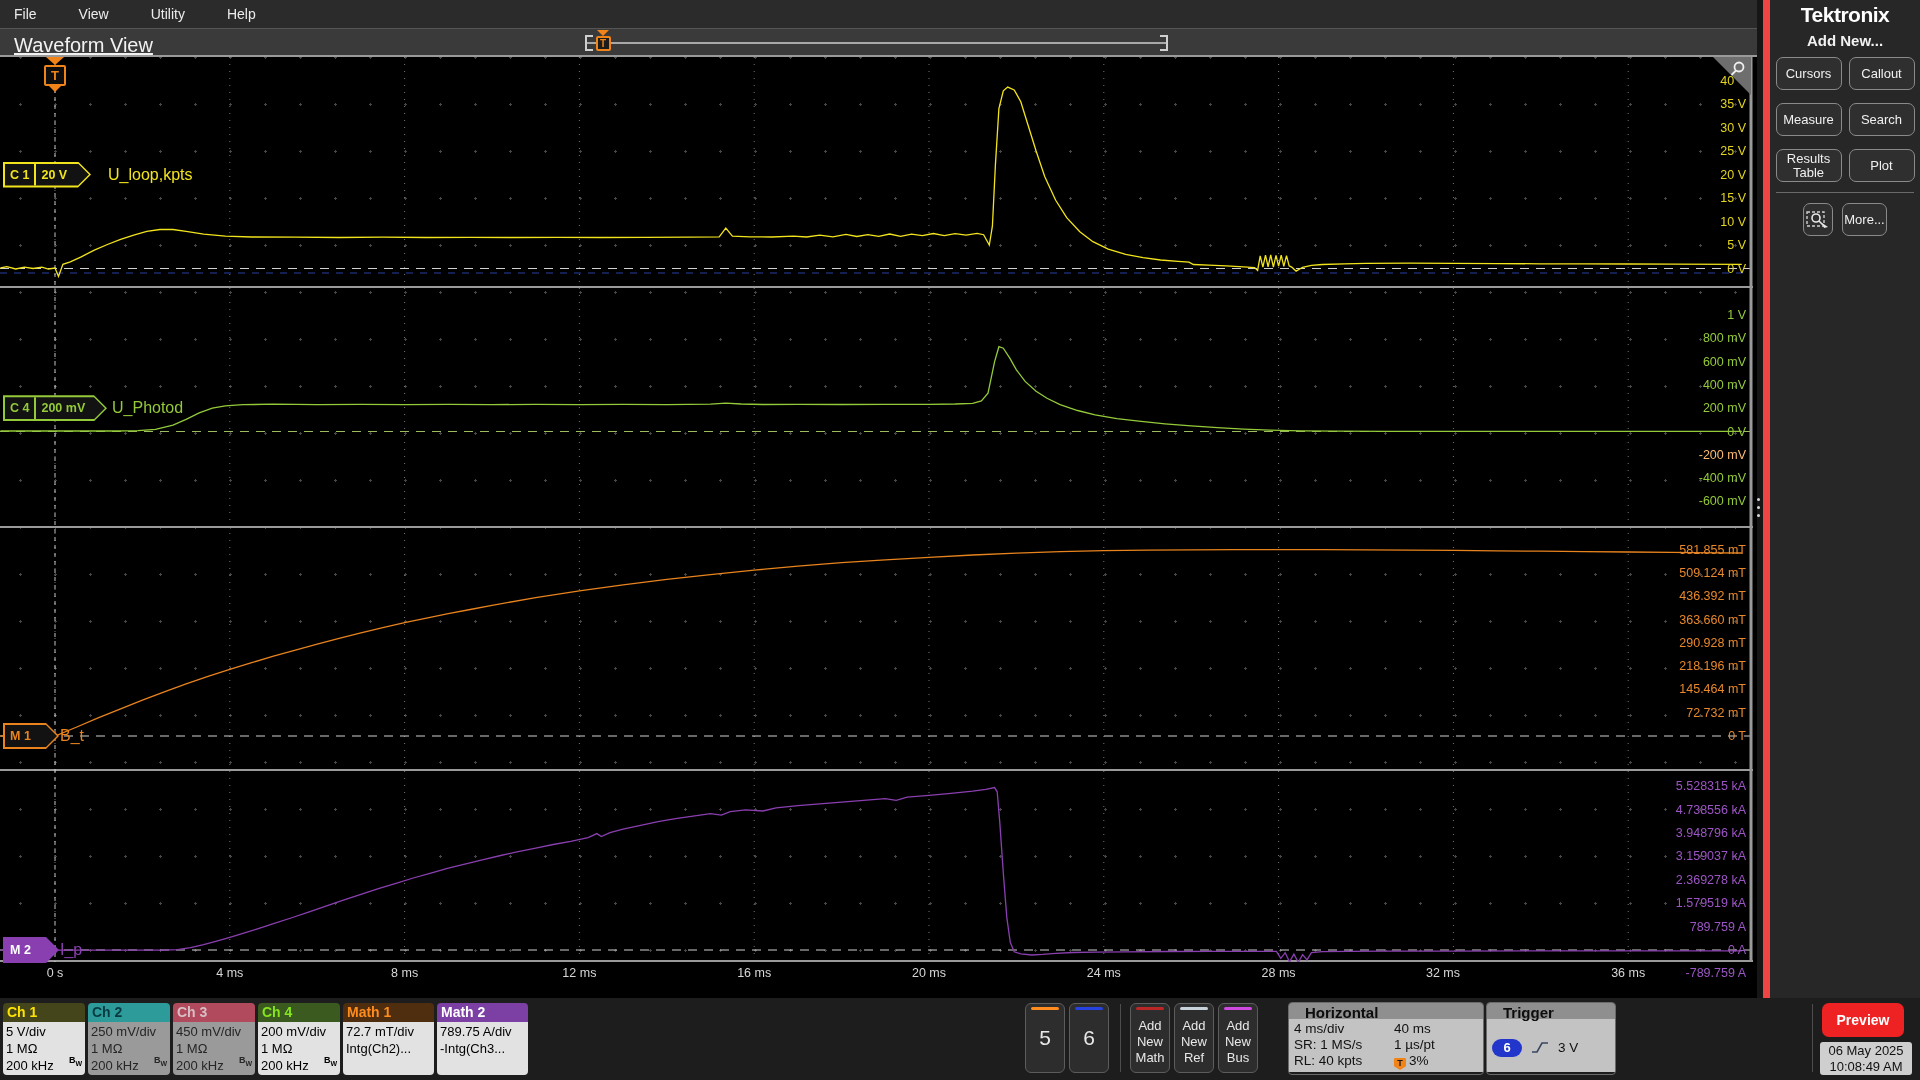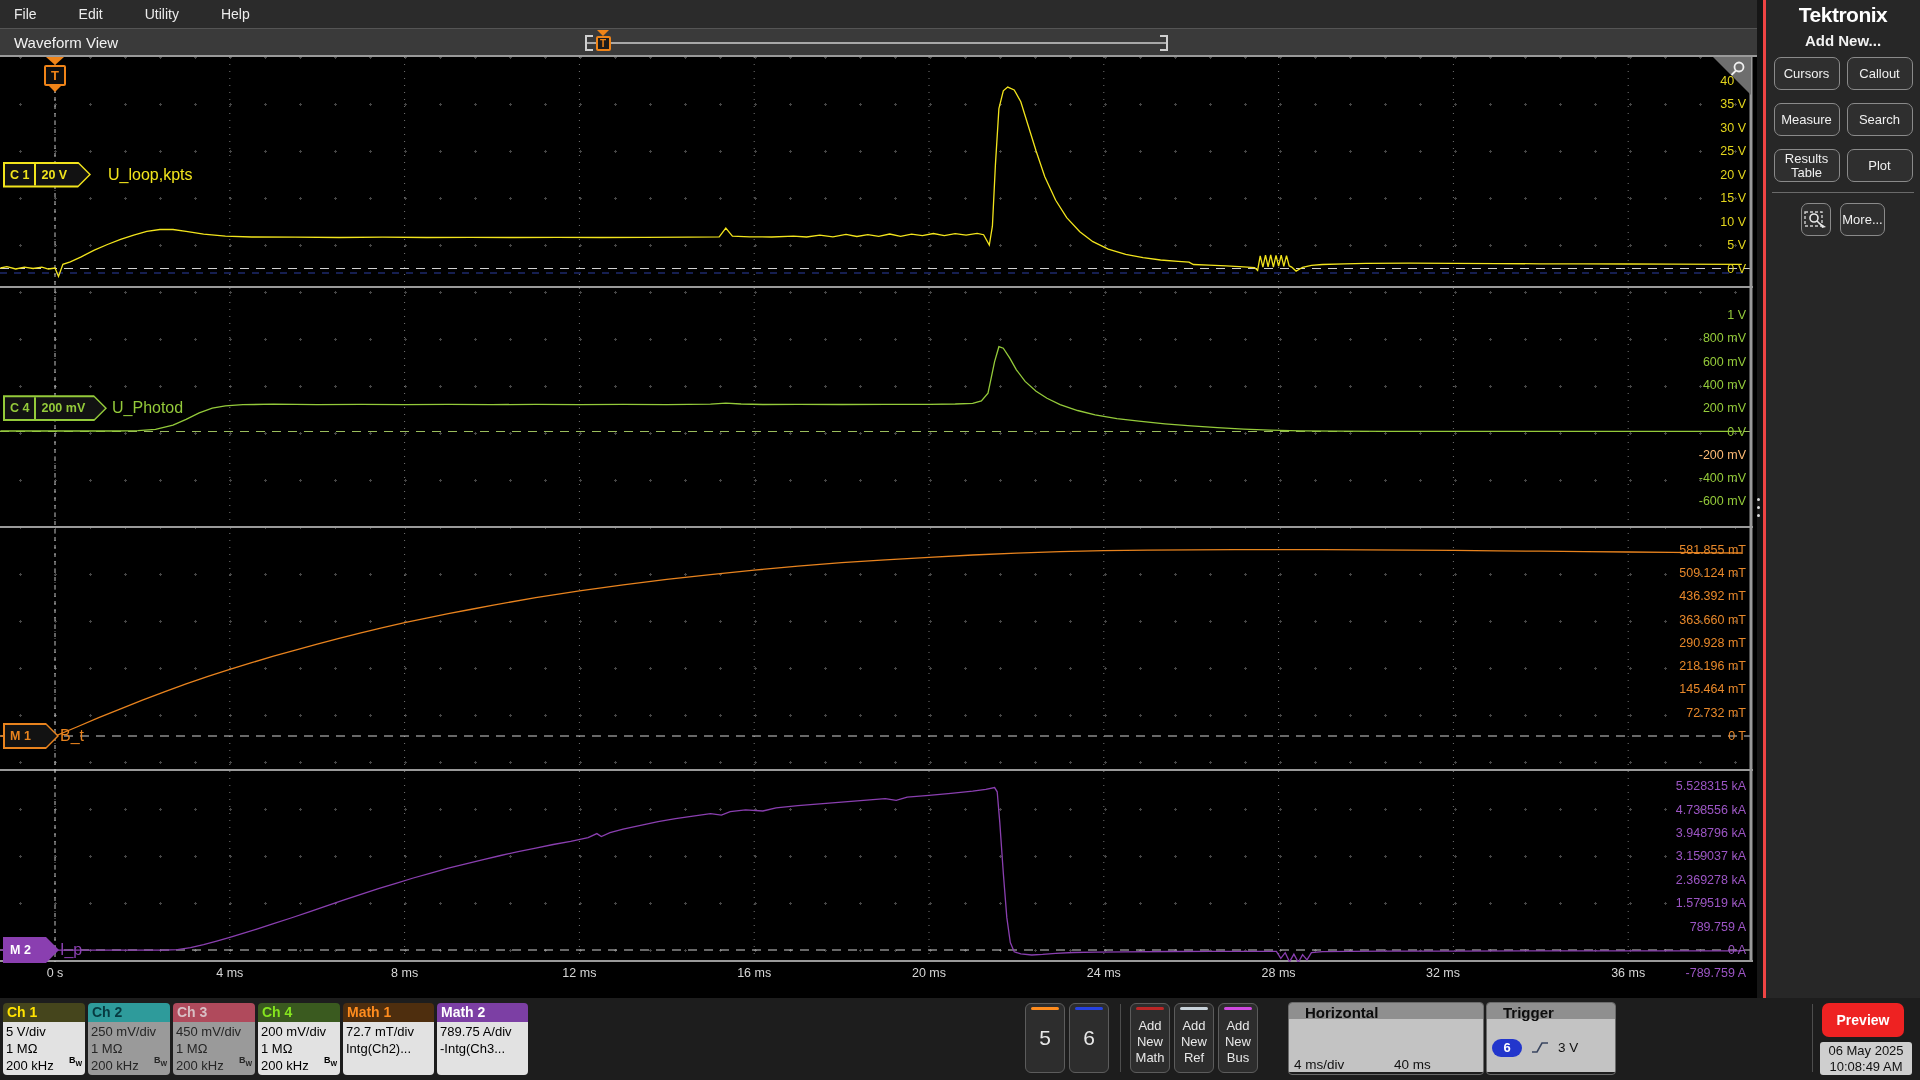--- a/index.html
+++ b/index.html
@@ -3,21 +3,21 @@
 <meta charset="utf-8">
 <style>
   html,body{margin:0;padding:0;background:#101010;}
   *{box-sizing:border-box;font-family:"Liberation Sans", sans-serif;}
   .app{position:relative;width:1920px;height:1080px;background:#161616;overflow:hidden;}
 
   
   .menu-bar{position:absolute;left:0;top:0;width:1757px;height:28px;background:#2b2b2b;display:flex;align-items:center;}
   .menu-item{color:#ececec;font-size:14px;padding:0 14px;margin-right:14px;cursor:default;}
   .tab-bar{position:absolute;left:0;top:28px;width:1757px;height:29px;background:#3a3a3a;border-bottom:2px solid #9a9a9a;border-top:1px solid #555;}
-  .tab-title{position:absolute;left:14px;top:5px;color:#f2f2f2;font-size:15px;}
+  .tab-title{position:absolute;left:14px;top:5px;color:#f2f2f2;font-size:20px;text-decoration:underline;}
   .hslider{position:absolute;left:585px;top:4px;width:583px;height:20px;}
   .hslider .line{position:absolute;left:2px;right:2px;top:9px;height:2px;background:#a8a8a8;}
   .hslider .br{position:absolute;top:2px;width:8px;height:16px;border-top:2px solid #cfcfcf;border-bottom:2px solid #cfcfcf;}
   .hslider .br.l{left:0;border-left:2px solid #cfcfcf;}
   .hslider .br.r{right:0;border-right:2px solid #cfcfcf;}
   .t-handle{position:absolute;left:10px;top:-3px;width:16px;text-align:center;}
   .t-handle .tri{display:block;margin:0 auto;width:0;height:0;border-left:6px solid transparent;border-right:6px solid transparent;border-top:6px solid #f08418;}
   .t-handle b{display:block;width:15px;height:15px;margin:0 auto;border:2px solid #f08418;background:#1c1c1c;color:#f08418;font-size:10px;line-height:11px;border-radius:2px;}
 
   
@@ -38,21 +38,21 @@
   .trigflag{position:absolute;left:42px;top:0;width:26px;text-align:center;}
   .trigflag .t1{display:block;margin:0 auto;width:0;height:0;border-left:9px solid transparent;border-right:9px solid transparent;border-top:8px solid #f08418;}
   .trigflag b{display:block;width:22px;height:21px;margin:0 auto;border:2px solid #f08418;border-radius:2px;background:#0d0d0d;color:#f08418;font-size:13px;line-height:17px;}
   .trigflag .t2{display:block;margin:0 auto;width:0;height:0;border-left:6px solid transparent;border-right:6px solid transparent;border-top:6px solid #f08418;}
   .mag-corner{position:absolute;left:1713px;top:0;width:38px;height:38px;clip-path:polygon(0 0,100% 0,100% 100%);background:#6e6e6e;}
   .mag-corner svg{position:absolute;right:3px;top:3px;}
   .dots{position:absolute;left:1755px;top:498px;width:6px;}
   .dots i{display:block;width:3px;height:3px;border-radius:50%;background:#d8d8d8;margin:0 auto 5px;}
 
   
-  .sidebar{position:absolute;left:1763px;top:0;width:157px;height:998px;background:#272727;border-left:3px solid #ef4444;}
+  .sidebar{position:absolute;left:1763px;top:0;width:157px;height:998px;background:#272727;border-left:7px solid #ef4444;}
   .brand{color:#fff;font-size:21px;font-weight:bold;letter-spacing:-0.5px;text-align:center;margin-top:3px;}
   .addnew-h{color:#f2f2f2;font-size:15px;font-weight:bold;text-align:center;margin:5px 0 8px;}
   .sb-grid{display:grid;grid-template-columns:66px 66px;gap:13px 7px;justify-content:center;}
   .sb-btn{height:33px;background:#2f2f2f;border:1.5px solid #8a8a8a;border-radius:7px;color:#f0f0f0;
     font-size:13px;line-height:14px;display:flex;align-items:center;justify-content:center;text-align:center;padding:1px;}
   .sb-div{height:1px;background:#6a6a6a;margin:10px 6px;}
   .sb-row{display:flex;justify-content:center;gap:9px;}
 
   
   .bottom-bar{position:absolute;left:0;top:998px;width:1920px;height:82px;background:#1d1d1d;}
@@ -64,36 +64,36 @@
   .numbtn{position:absolute;top:5px;width:40px;height:70px;background:#2d2d2d;border:1px solid #5c5c5c;border-radius:6px;}
   .numbtn .stripe{position:absolute;left:5px;right:5px;top:3px;height:3px;border-radius:2px;}
   .numbtn .lbl{position:absolute;left:0;right:0;top:22px;text-align:center;color:#e8e8e8;font-size:21px;}
   .addbtn{position:absolute;top:5px;width:40px;height:70px;background:#2d2d2d;border:1px solid #5c5c5c;border-radius:6px;}
   .addbtn .stripe{position:absolute;left:5px;right:5px;top:3px;height:3px;border-radius:2px;}
   .addbtn .lbl{position:absolute;left:0;right:0;top:14px;text-align:center;color:#e8e8e8;font-size:13px;line-height:16px;}
   .vsep{position:absolute;top:6px;height:68px;width:1px;background:#4d4d4d;}
   .cluster{position:absolute;top:4px;height:73px;border-radius:4px;overflow:hidden;border:1px solid #6a6a6a;}
   .cluster .hd{background:#8f8f8f;color:#0d0d0d;font-weight:bold;font-size:15px;padding:0 16px;height:16px;line-height:19px;}
   .cluster .bd{background:#c3c3c3;color:#111;font-size:13.5px;height:53px;padding:2px 5px;}
-  .hrow{display:grid;grid-template-columns:1fr 84px;line-height:16px;margin-top:36px;}
+  .hrow{display:grid;grid-template-columns:1fr 84px;line-height:16px;}
   .t-ico{display:inline-block;width:12px;height:12px;background:#f08418;color:#1a1a1a;font-size:9px;font-weight:bold;text-align:center;line-height:11px;border-radius:1px;clip-path:polygon(0 0,100% 0,100% 68%,50% 100%,0 68%);margin-right:3px;vertical-align:-1px;}
   .trig-bd{display:flex;align-items:center;gap:9px;padding-top:6px !important;}
   .trig-pill{width:30px;height:18px;background:#2236cc;border-radius:9px;color:#fff;font-weight:bold;font-size:13px;text-align:center;line-height:18px;}
   .acq-r1{display:flex;gap:26px;line-height:17px;}
   .preview-btn{position:absolute;left:1822px;top:5px;width:82px;height:34px;background:#ee2222;border-radius:7px;color:#fff;font-weight:bold;font-size:14px;text-align:center;line-height:34px;}
   .datebox{position:absolute;left:1820px;top:44px;width:92px;height:33px;background:#cfcfcf;border-radius:3px;color:#111;font-size:13px;text-align:center;line-height:16px;padding-top:1px;}
 </style>
 </head>
 <body>
 
 <div class="app">
 
   <div class="menu-bar" id="menubar">
       <span class="menu-item">File</span>
-      <span class="menu-item">Edit</span>
+      <span class="menu-item">View</span>
       <span class="menu-item">Utility</span>
       <span class="menu-item">Help</span>
     </div>
 
   <div class="tab-bar">
     <span class="tab-title">Waveform View</span>
     <div class="hslider">
       <span class="br l"></span>
       <span class="line"></span>
       <span class="br r"></span>

